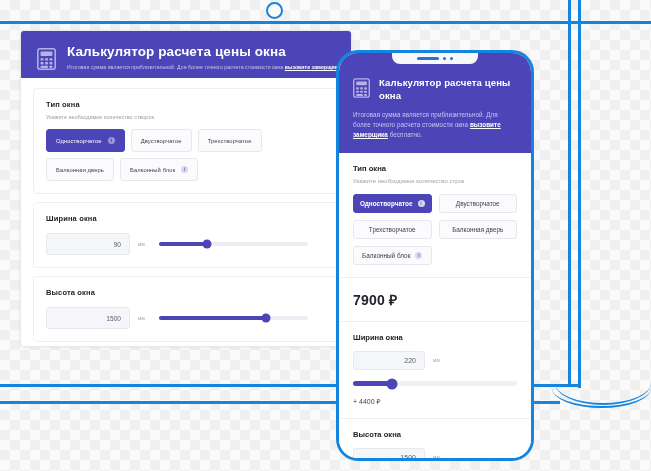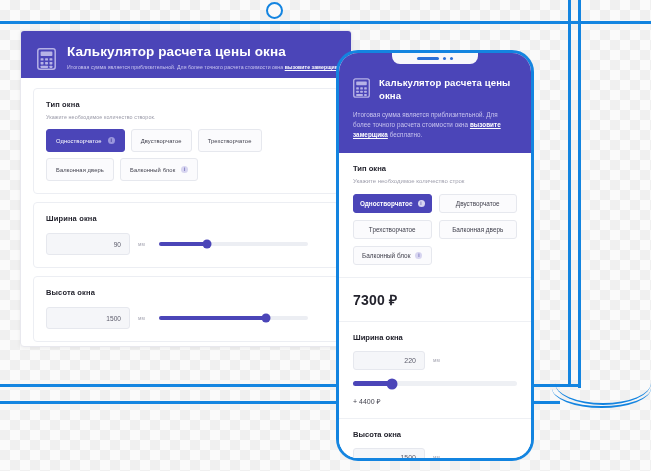--- a/index.html
+++ b/index.html
@@ -485,21 +485,21 @@
           <div class="ph-chip">
             <span>Балконная дверь</span>
           </div>
           <div class="ph-chip">
             <span>Балконный блок</span>
             <span class="info-dot">i</span>
           </div>
         </div>
       </div>
 
-      <div class="ph-price">7300 ₽</div>
+      <div class="ph-price">7900 ₽</div>
 
       <div class="ph-section">
         <div class="ph-sec-title">Ширина окна</div>
         <div class="ph-num-row">
           <div class="ph-num-box">220</div>
           <div class="unit">мм</div>
         </div>
         <div class="ph-slider">
           <div class="fill" style="width:24%"></div>
           <div class="knob" style="left:24%"></div>

